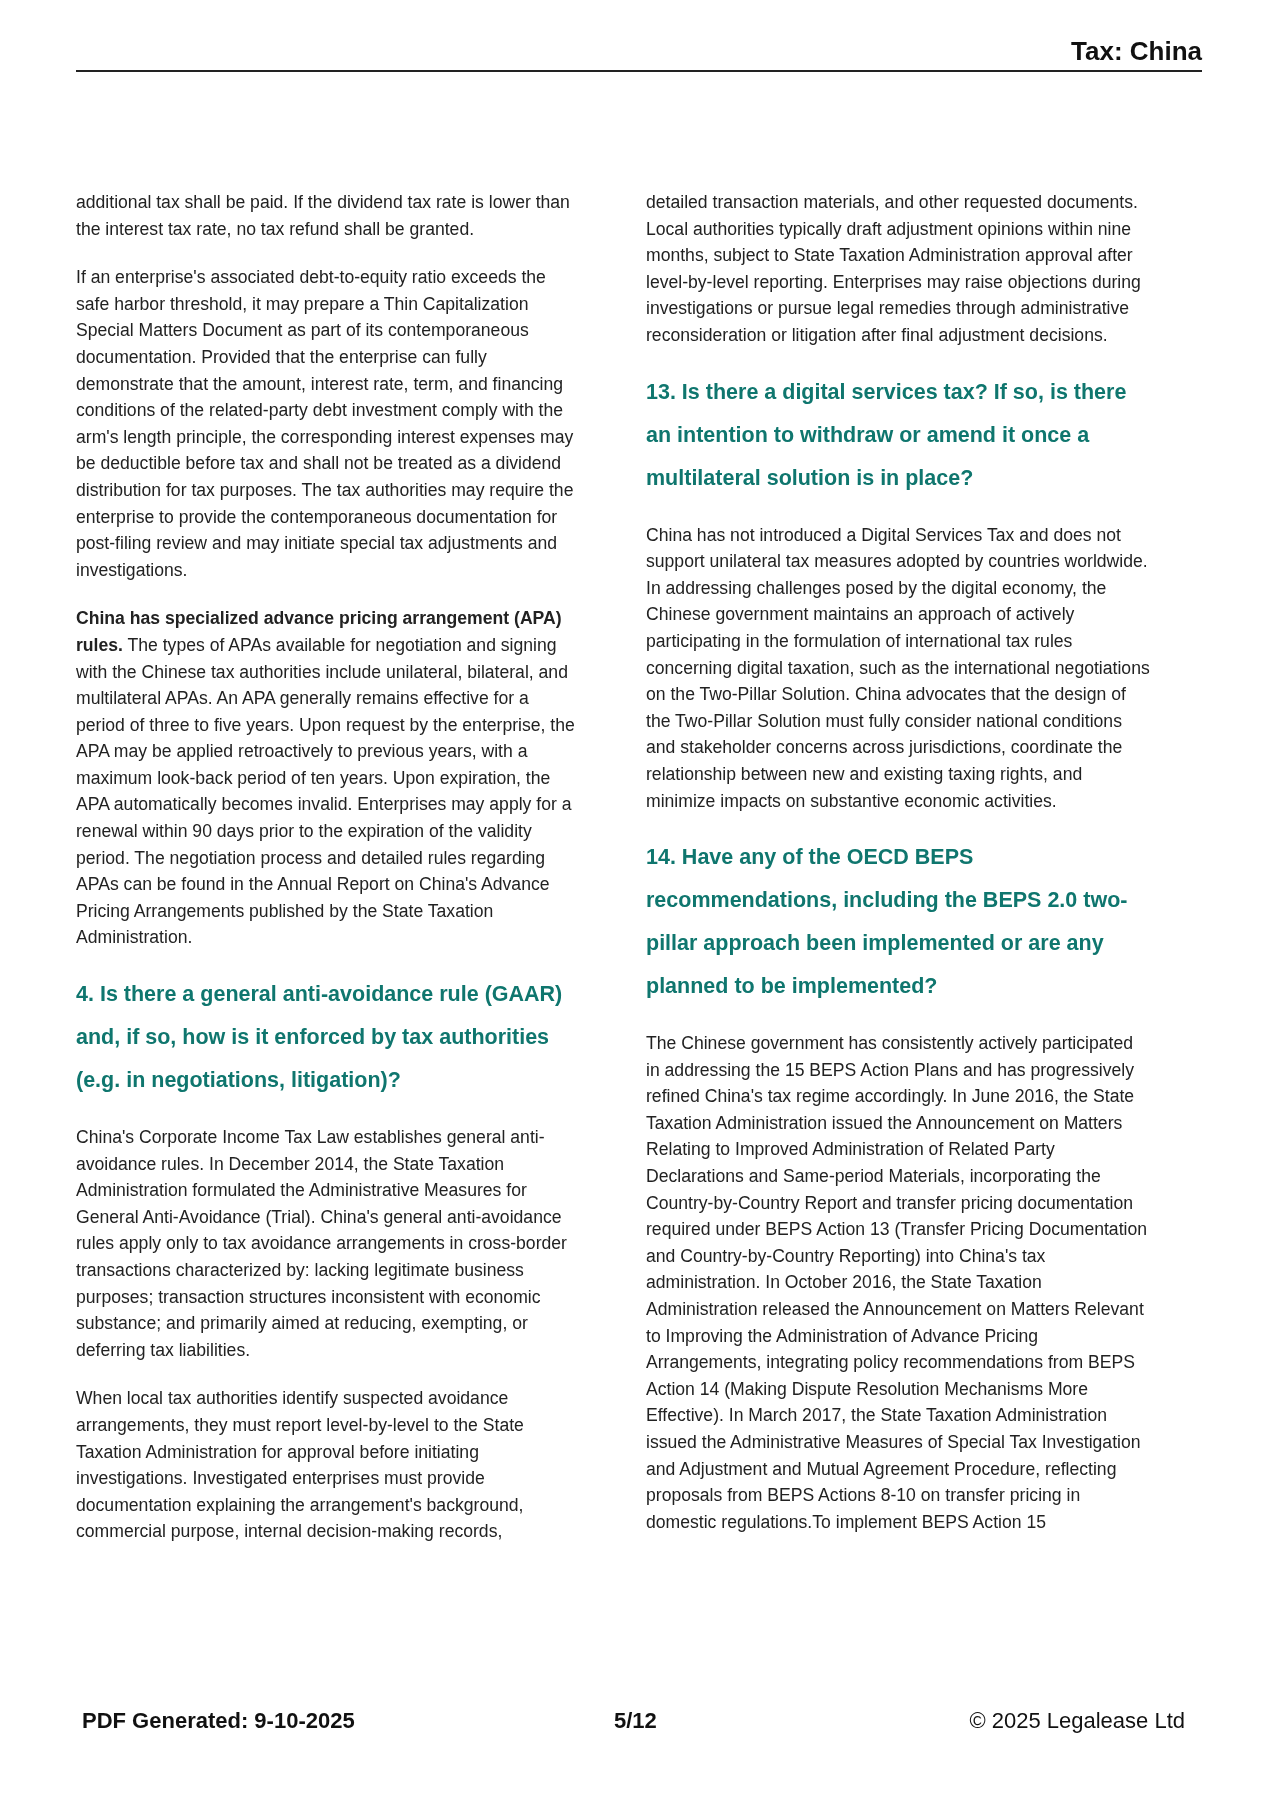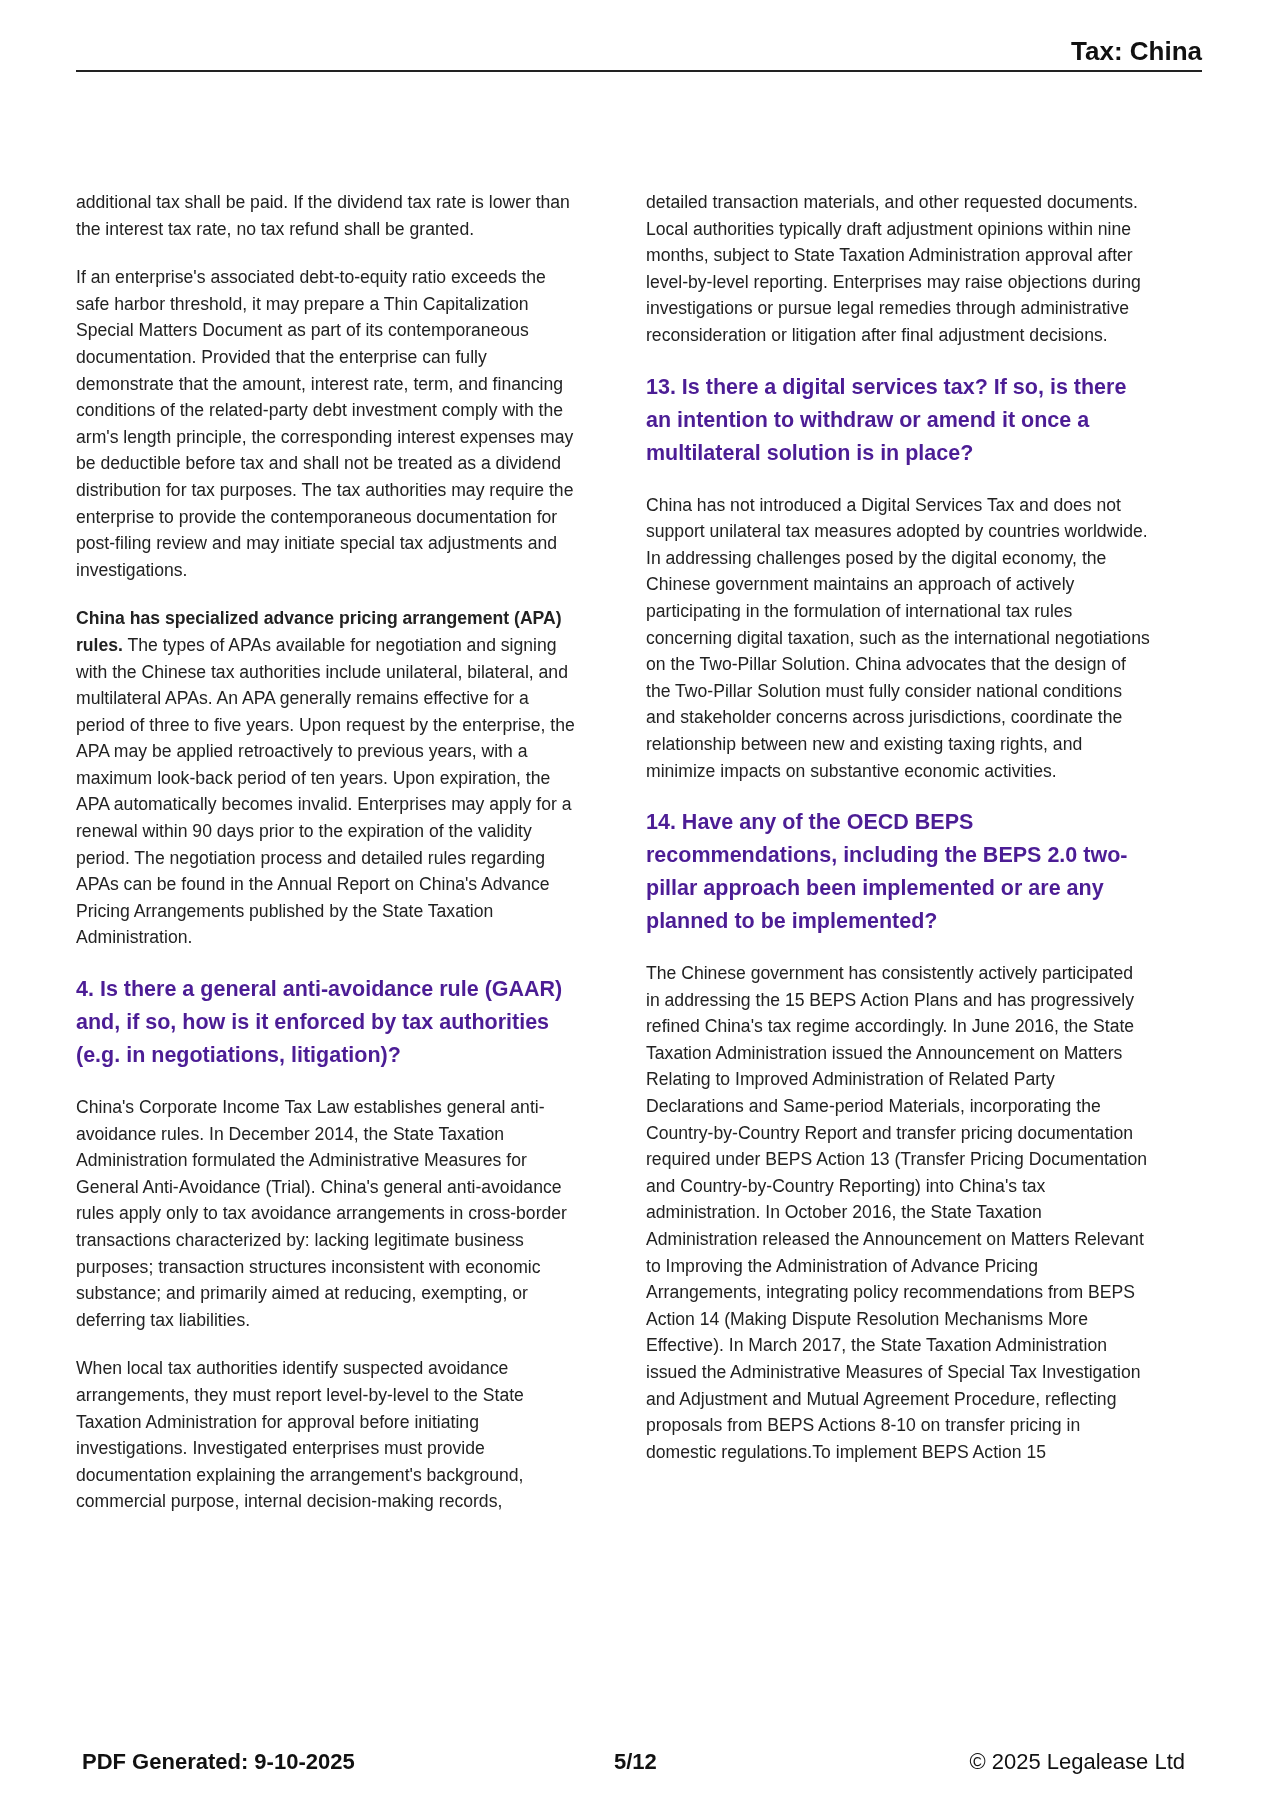--- a/index.html
+++ b/index.html
@@ -5,24 +5,24 @@
   html, body { margin: 0; padding: 0; background: #ffffff; }
   body { width: 1269px; height: 1794px; position: relative; overflow: hidden;
          font-family: "Liberation Sans", "DejaVu Sans", sans-serif; color: #222222; }
   .header { position: absolute; left: 76px; top: 32px; width: 1126px; height: 38px;
             border-bottom: 2px solid #222222; }
   .header-title { position: absolute; right: 0; top: 4px; font-weight: bold; font-size: 26px; color: #111111; }
   .col { position: absolute; top: 189px; width: 505px; }
   .col-left { left: 76px; }
   .col-right { left: 646px; }
   p { margin: 0 0 22px 0; font-size: 17.6px; line-height: 26.6px; }
-  h2 { margin: 13px 0 22px 0; color: #4c1d95; font-size: 21.5px; line-height: 33px; font-weight: bold; }
+  h2 { margin: 13px 0 22px 0; color: #0f766e; font-size: 21.5px; line-height: 43px; font-weight: bold; }
   .lead { font-weight: bold; }
   .footer { position: absolute; top: 1708px; left: 82px; width: 1115px; height: 30px;
-            font-size: 22px; color: #111111; margin-top: 41px; }
+            font-size: 22px; color: #111111; }
   .footer-left { position: absolute; left: 0; top: 0; font-weight: bold; }
   .footer-center { position: absolute; left: 532px; top: 0; font-weight: bold; }
   .footer-right { position: absolute; right: 12px; top: 0; }
 </style>
 </head>
 <body>
 
 <div class="header">
   <span class="header-title">Tax: China</span>
 </div>

